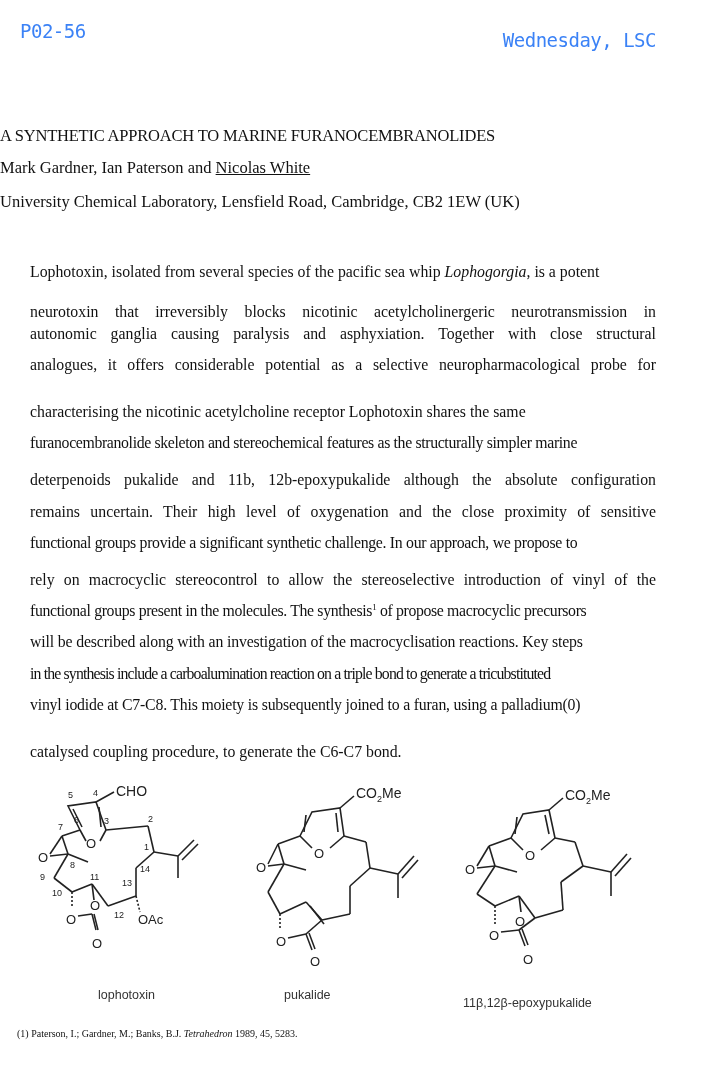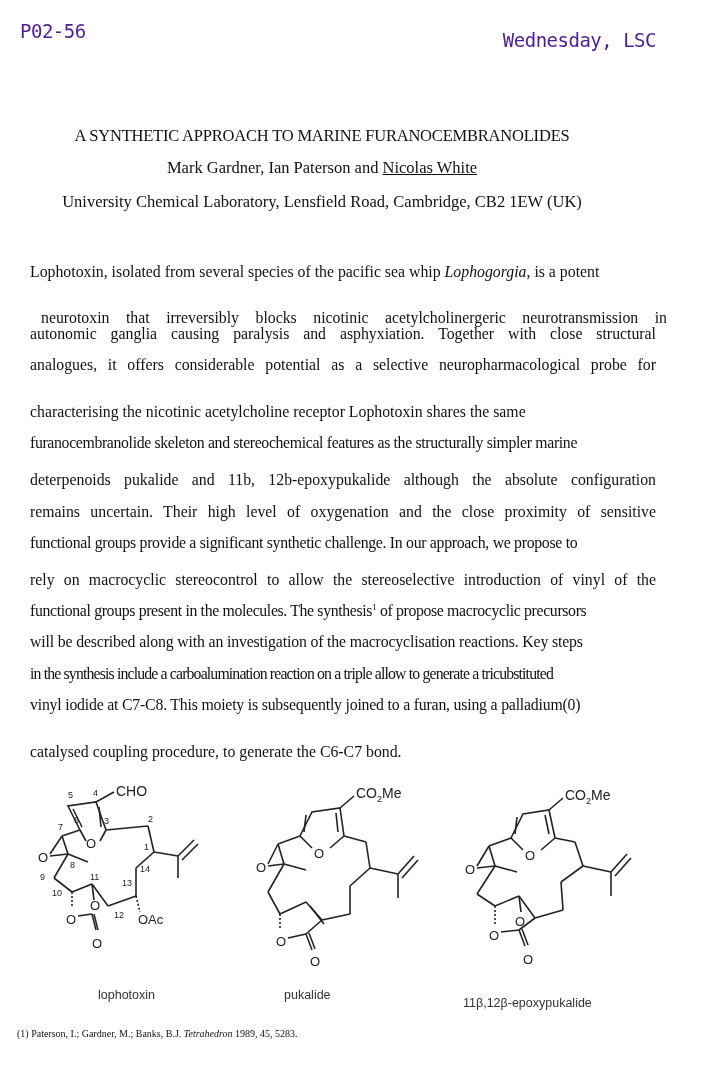--- a/index.html
+++ b/index.html
@@ -1,24 +1,24 @@
 <!DOCTYPE html>
 <html><head>
   <meta charset="utf-8">
   <style>
     html, body { margin: 0; padding: 0; }
     body {
       width: 704px; height: 1065px; background: #ffffff; position: relative; overflow: hidden;
       color: #111;
     }
-    .mono { font-family: "DejaVu Sans Mono", "Liberation Mono", monospace; font-size: 19px; color: #4c1d95; position: absolute; }
+    .mono { font-family: "DejaVu Sans Mono", "Liberation Mono", monospace; font-size: 19px; color: #3b82f6; position: absolute; }
     #code { left: 20px; top: 20px; letter-spacing: -0.5px; }
     #session { right: 48px; top: 29px; letter-spacing: -0.5px; }
     .serif { font-family: "Liberation Serif", "DejaVu Serif", serif; }
-    .center { position: absolute; left: 0; width: 644px; text-align: center; }
+    .center { position: absolute; left: 0; width: 644px; text-align: left; }
     #title { top: 126px; font-size: 16.5px; letter-spacing: -0.2px; }
     #authors { top: 158px; font-size: 16.5px; }
     #affil { top: 192px; font-size: 16.5px; }
     #authors .u { text-decoration: underline; }
     .abstract { position: absolute; left: 30px; width: 626px; font-size: 15.8px; }
     .line { position: absolute; left: 0; white-space: nowrap; }
     .line.j { width: 626px; text-align: justify; text-align-last: justify; }
     sup { font-size: 9px; vertical-align: 6px; }
     .structs { position: absolute; left: 0; top: 778px; width: 704px; height: 240px; }
     .struct { position: absolute; }
@@ -32,32 +32,32 @@
 
 <div id="code" class="mono">P02-56</div>
 <div id="session" class="mono">Wednesday, LSC</div>
 
 <div id="title" class="center serif">A SYNTHETIC APPROACH TO MARINE FURANOCEMBRANOLIDES</div>
 <div id="authors" class="center serif"><span>Mark Gardner, Ian Paterson and </span><span class="u">Nicolas White</span></div>
 <div id="affil" class="center serif">University Chemical Laboratory, Lensfield Road, Cambridge, CB2 1EW (UK)</div>
 
 <div class="abstract serif" style="top:263px;">
   <div class="line" style="top:0px;"><span>Lophotoxin, isolated from several species of the pacific sea whip </span><i>Lophogorgia</i><span>, is a potent</span></div>
-  <div class="line j" style="top:46px;margin-left:11px;">neurotoxin that irreversibly blocks nicotinic acetylcholinergeric neurotransmission in</div>
+  <div class="line j" style="top:40px;">neurotoxin that irreversibly blocks nicotinic acetylcholinergeric neurotransmission in</div>
   <div class="line j" style="top:62px;">autonomic ganglia causing paralysis and asphyxiation.  Together with close structural</div>
   <div class="line j" style="top:93px;">analogues, it offers considerable potential as a selective neuropharmacological probe for</div>
   <div class="line" style="top:140px;">characterising the nicotinic acetylcholine receptor Lophotoxin shares the same</div>
   <div class="line" style="top:171px; letter-spacing:-0.35px;">furanocembranolide skeleton and stereochemical features as the structurally simpler marine</div>
   <div class="line j" style="top:208px;">deterpenoids pukalide and 11b, 12b-epoxypukalide although the absolute configuration</div>
   <div class="line j" style="top:240px;">remains uncertain.  Their high level of oxygenation and the close proximity of sensitive</div>
   <div class="line" style="top:271px; letter-spacing:-0.3px;">functional groups provide a significant synthetic challenge.  In our approach, we propose to</div>
   <div class="line j" style="top:308px;">rely on macrocyclic stereocontrol to allow the stereoselective introduction of vinyl of the</div>
   <div class="line" style="top:339px; letter-spacing:-0.35px;"><span>functional groups present in the molecules.  The synthesis</span><sup>1</sup><span> of propose macrocyclic precursors</span></div>
   <div class="line" style="top:370px; letter-spacing:-0.15px;">will be described along with an investigation of the macrocyclisation reactions.  Key steps</div>
-  <div class="line" style="top:402px; letter-spacing:-0.85px;">in the synthesis include a carboalumination reaction on a triple allow to generate a tricubstituted</div>
+  <div class="line" style="top:402px; letter-spacing:-0.85px;">in the synthesis include a carboalumination reaction on a triple bond to generate a tricubstituted</div>
   <div class="line" style="top:433px; letter-spacing:-0.2px;">vinyl iodide at C7-C8.  This moiety is subsequently joined to a furan, using a palladium(0)</div>
   <div class="line" style="top:480px;">catalysed coupling procedure, to generate the C6-C7 bond.</div>
 </div>
 
 <div class="structs">
 
   <div class="struct" style="left:28px; top:0; width:200px; height:230px;">
     <svg width="200" height="210" viewBox="0 0 200 210">
       <g stroke="#222" stroke-width="1.6" fill="none">
 

